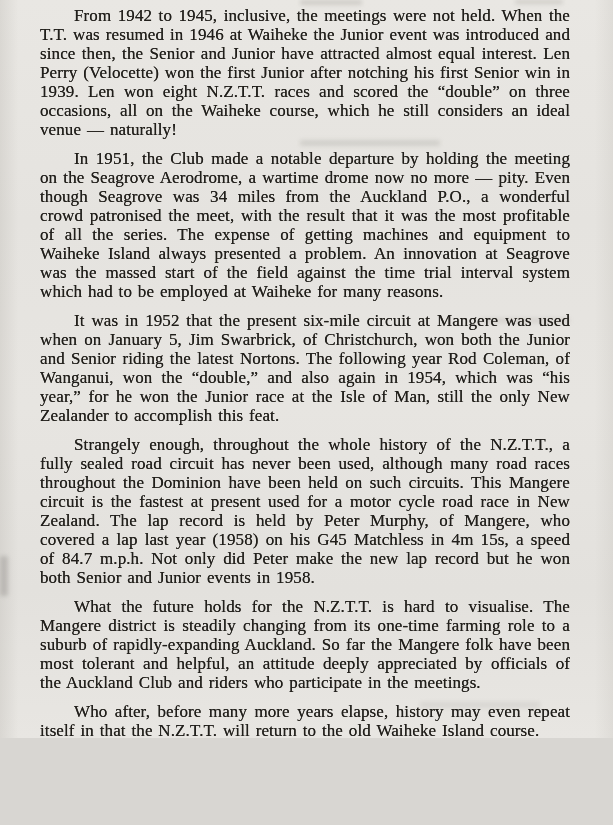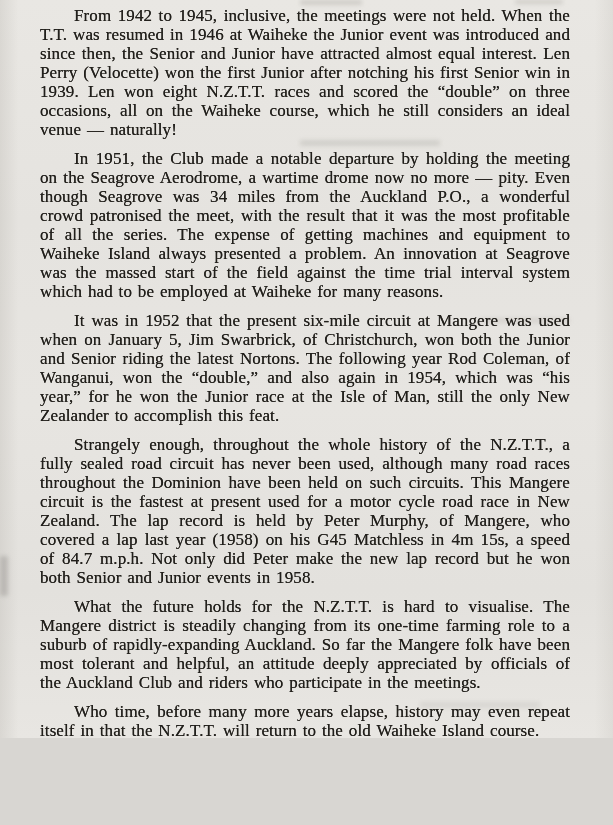--- a/index.html
+++ b/index.html
@@ -79,18 +79,18 @@
   <div class="smudge s4"></div>
   <div class="smudge s5"></div>
   <div class="smudge s6"></div>
 
   <div class="content">
     <p>From 1942 to 1945, inclusive, the meetings were not held.  When the T.T. was resumed in 1946 at Waiheke the Junior event was introduced and since then, the Senior and Junior have attracted almost equal interest.  Len Perry (Velocette) won the first Junior after notching his first Senior win in 1939.  Len won eight N.Z.T.T. races and scored the “double” on three occasions, all on the Waiheke course, which he still considers an ideal venue — naturally!</p>
     <p>In 1951, the Club made a notable departure by holding the meeting on the Seagrove Aerodrome, a wartime drome now no more — pity. Even though Seagrove was 34 miles from the Auckland P.O., a wonderful crowd patronised the meet, with the result that it was the most profitable of all the series.  The expense of getting machines and equipment to Waiheke Island always presented a problem.  An innovation at Seagrove was the massed start of the field against the time trial interval system which had to be employed at Waiheke for many reasons.</p>
     <p>It was in 1952 that the present six-mile circuit at Mangere was used when on January 5, Jim Swarbrick, of Christchurch, won both the Junior and Senior riding the latest Nortons.  The following year Rod Coleman, of Wanganui, won the “double,” and also again in 1954, which was “his year,” for he won the Junior race at the Isle of Man, still the only New Zealander to accomplish this feat.</p>
     <p>Strangely enough, throughout the whole history of the N.Z.T.T., a fully sealed road circuit has never been used, although many road races throughout the Dominion have been held on such circuits.  This Mangere circuit is the fastest at present used for a motor cycle road race in New Zealand.  The lap record is held by Peter Murphy, of Mangere, who covered a lap last year (1958) on his G45 Matchless in 4m 15s, a speed of 84.7 m.p.h.  Not only did Peter make the new lap record but he won both Senior and Junior events in 1958.</p>
     <p>What the future holds for the N.Z.T.T. is hard to visualise.  The Mangere district is steadily changing from its one-time farming role to a suburb of rapidly-expanding Auckland.  So far the Mangere folk have been most tolerant and helpful, an attitude deeply appreciated by officials of the Auckland Club and riders who participate in the meetings.</p>
-    <p>Who time, before many more years elapse, history may even repeat itself in that the N.Z.T.T. will return to the old Waiheke Island course.</p>
+    <p>Who after, before many more years elapse, history may even repeat itself in that the N.Z.T.T. will return to the old Waiheke Island course.</p>
   </div>
 
   <div class="bottom-rule"></div>
 
 </div>
 
 </body></html>

